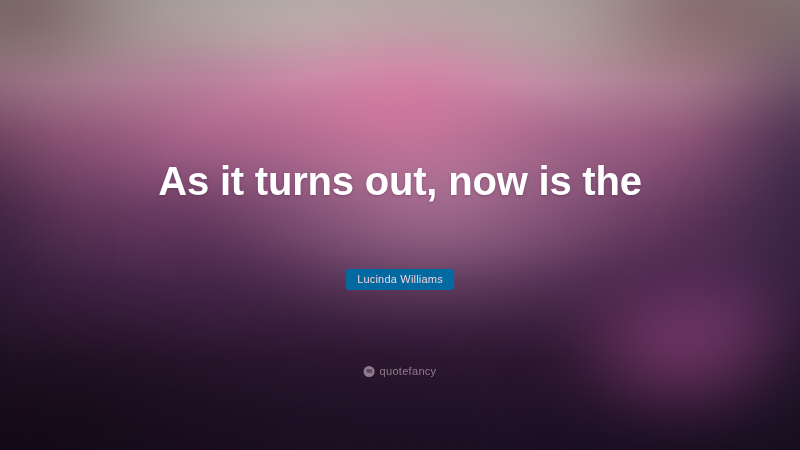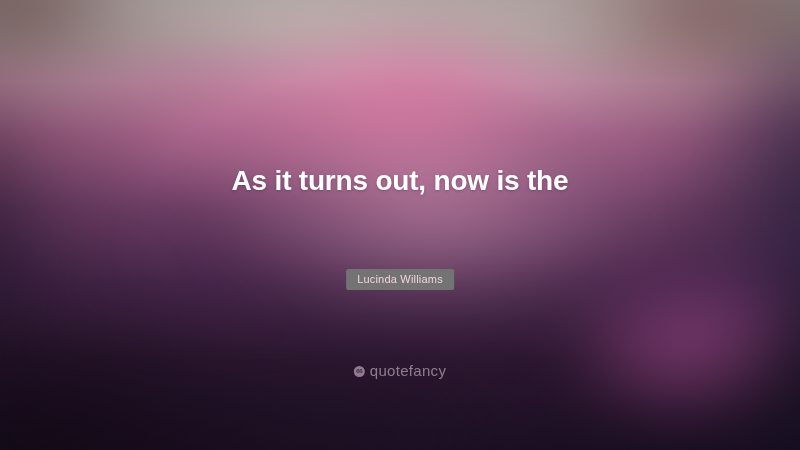--- a/index.html
+++ b/index.html
@@ -100,36 +100,36 @@
     align-items: center;
   }
 
   #quote-text {
     position: absolute;
     top: 158px;
     left: 0;
     right: 0;
     text-align: center;
     color: #ffffff;
-    font-size: 28px;
+    font-size: 40px;
     font-weight: bold;
     line-height: 46px;
     letter-spacing: -0.2px;
     padding: 0 48px;
     box-sizing: border-box;
     text-shadow: 0 1px 3px rgba(60,20,60,0.30);
   }
   #quote-text .qline { display: block; white-space: nowrap; }
 
   #author-badge {
     position: absolute;
     top: 269px;
     left: 50%;
     transform: translateX(-50%);
-    background-color: #737373;
+    background-color: #0369a1;
     color: #f2d3dd;
     font-size: 11px;
     font-weight: normal;
     letter-spacing: 0.2px;
     padding: 4px 11px 5px 11px;
     border-radius: 2px;
     line-height: 12px;
   }
 
   #watermark {
@@ -154,21 +154,21 @@
   }
   #watermark-logo span {
     color: #4a2f4e;
     font-size: 6px;
     font-weight: bold;
     line-height: 6px;
     letter-spacing: -0.4px;
   }
   #watermark-name {
     color: #b9a3b4;
-    font-size: 15px;
+    font-size: 11px;
     letter-spacing: 0.3px;
     line-height: 12px;
   }
 </style>
 </head>
 <body>
 
 <div id="wallpaper">
 
   <div class="bg-layer" id="bg-base"></div>

